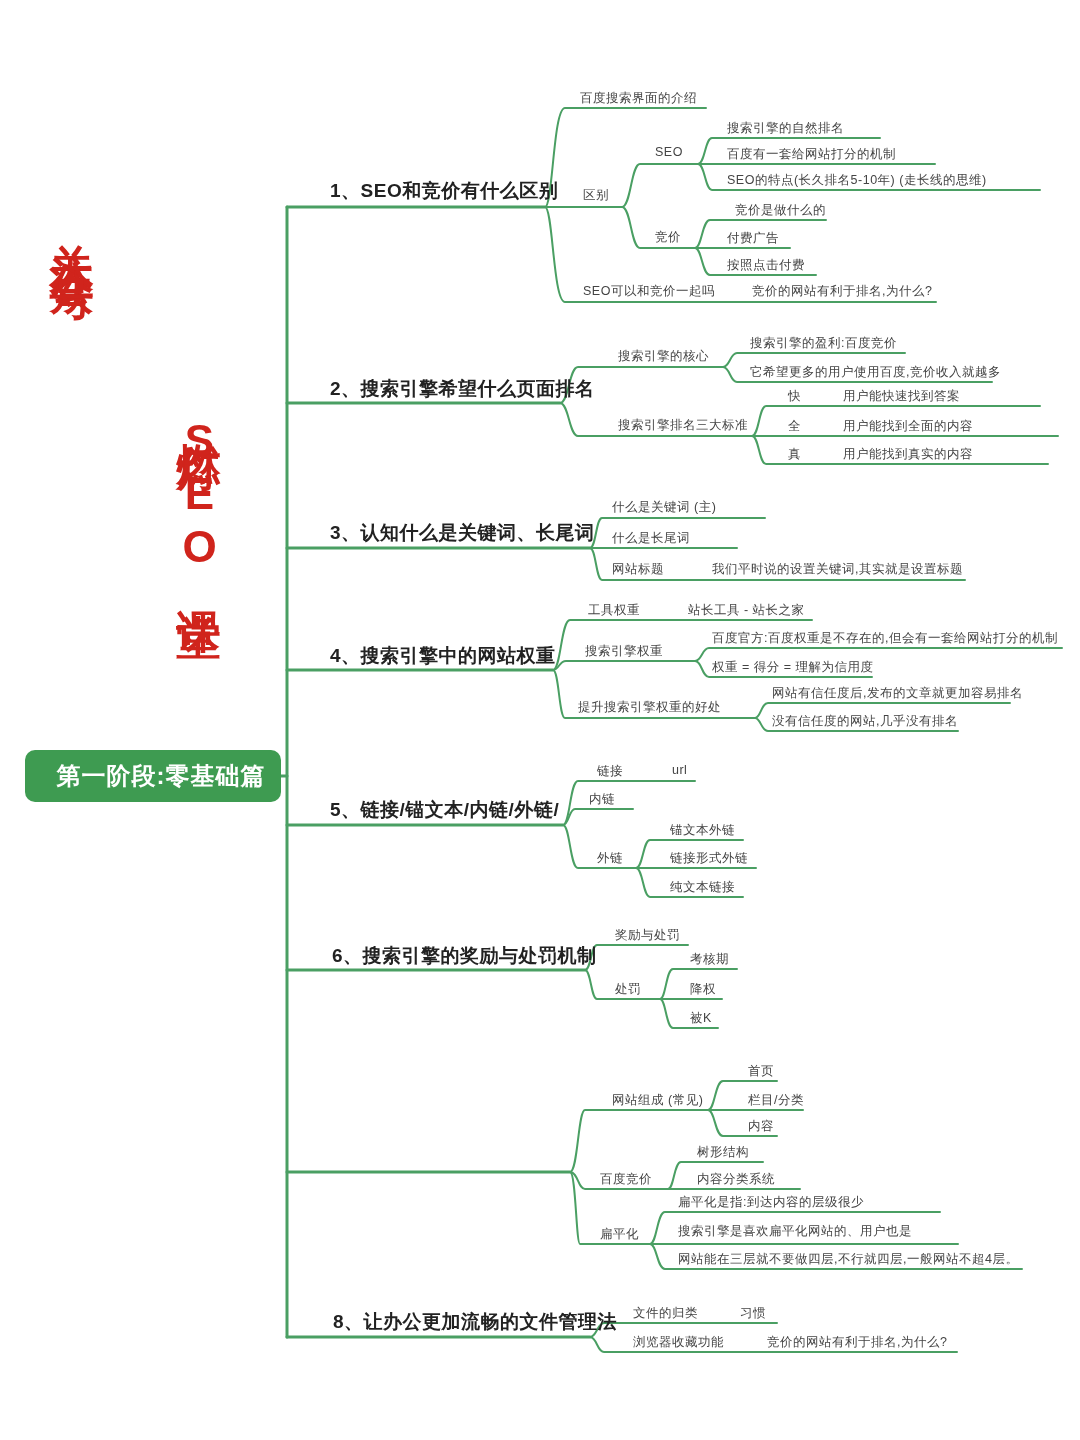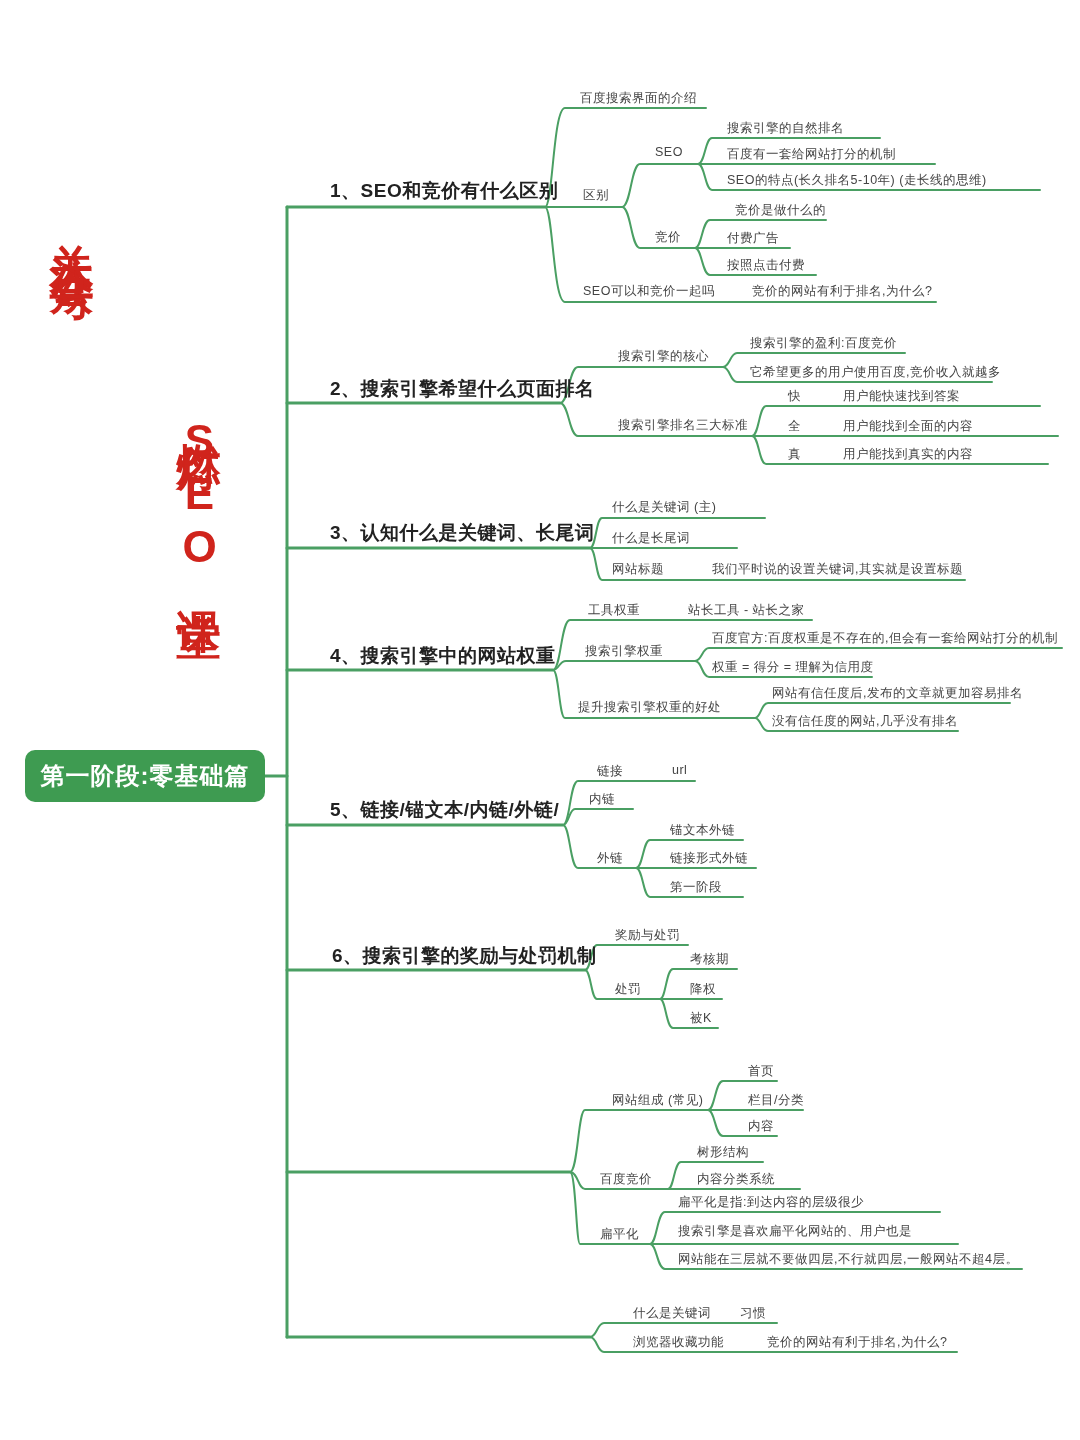--- a/index.html
+++ b/index.html
@@ -11,21 +11,21 @@
   .lbl{position:absolute;white-space:nowrap;color:#3f3f3f;}
   .main{font-size:19px;font-weight:bold;color:#222222;letter-spacing:0.5px;}
   .sub{font-size:12.5px;letter-spacing:0.5px;color:#444444;}
   .vert{
     position:absolute;writing-mode:vertical-rl;text-orientation:upright;
     color:#d0241c;font-size:44px;font-weight:600;letter-spacing:9px;line-height:1;
   }
   .rootbox{
     position:absolute;left:25px;top:750px;width:240px;height:52px;
     background:#3e9b51;border-radius:10px;display:flex;align-items:center;justify-content:center;
-    color:#ffffff;font-size:24px;font-weight:bold;letter-spacing:1px;
+    color:#ffffff;font-size:24px;font-weight:bold;letter-spacing:1px;padding-left:16px;
   }
   path{fill:none;stroke:#4a9f63;stroke-linecap:round;}
   .w3 path{stroke-width:3px;}
   .w2 path{stroke-width:2px;}
 </style>
 </head>
 <body>
 
 <div id="canvas">
 
@@ -111,20 +111,21 @@
   <div class="vert" style="left:177px;top:408px;letter-spacing:4px;">燃灯SEO课堂</div>
 
   <div class="rootbox">第一阶段:零基础篇</div>
 
   <div class="lbl main" style="left:330px;top:178px;">1、SEO和竞价有什么区别</div>
   <div class="lbl main" style="left:330px;top:376px;">2、搜索引擎希望什么页面排名</div>
   <div class="lbl main" style="left:330px;top:520px;">3、认知什么是关键词、长尾词</div>
   <div class="lbl main" style="left:330px;top:643px;">4、搜索引擎中的网站权重</div>
   <div class="lbl main" style="left:330px;top:797px;">5、链接/锚文本/内链/外链/</div>
   <div class="lbl main" style="left:332px;top:943px;">6、搜索引擎的奖励与处罚机制</div>
+  <div class="lbl main" style="left:333px;top:1309px;">8、让办公更加流畅的文件管理法</div>
 
   <div class="lbl sub" style="left:580px;top:90px;">百度搜索界面的介绍</div>
   <div class="lbl sub" style="left:583px;top:187px;">区别</div>
   <div class="lbl sub" style="left:655px;top:145px;">SEO</div>
   <div class="lbl sub" style="left:727px;top:120px;">搜索引擎的自然排名</div>
   <div class="lbl sub" style="left:727px;top:146px;">百度有一套给网站打分的机制</div>
   <div class="lbl sub" style="left:727px;top:172px;text-align:center;">SEO的特点(长久排名5-10年) (走长线的思维)</div>
   <div class="lbl sub" style="left:655px;top:229px;text-align:center;">竞价</div>
   <div class="lbl sub" style="left:735px;top:202px;">竞价是做什么的</div>
   <div class="lbl sub" style="left:727px;top:230px;">付费广告</div>
@@ -156,38 +157,38 @@
   <div class="lbl sub" style="left:578px;top:699px;">提升搜索引擎权重的好处</div>
   <div class="lbl sub" style="left:772px;top:685px;">网站有信任度后,发布的文章就更加容易排名</div>
   <div class="lbl sub" style="left:772px;top:713px;">没有信任度的网站,几乎没有排名</div>
 
   <div class="lbl sub" style="left:597px;top:763px;">链接</div>
   <div class="lbl sub" style="left:672px;top:763px;">url</div>
   <div class="lbl sub" style="left:589px;top:791px;">内链</div>
   <div class="lbl sub" style="left:597px;top:850px;">外链</div>
   <div class="lbl sub" style="left:670px;top:822px;">锚文本外链</div>
   <div class="lbl sub" style="left:670px;top:850px;">链接形式外链</div>
-  <div class="lbl sub" style="left:670px;top:879px;">第一阶段</div>
+  <div class="lbl sub" style="left:670px;top:879px;">纯文本链接</div>
 
   <div class="lbl sub" style="left:615px;top:927px;">奖励与处罚</div>
   <div class="lbl sub" style="left:615px;top:981px;">处罚</div>
   <div class="lbl sub" style="left:690px;top:951px;">考核期</div>
   <div class="lbl sub" style="left:690px;top:981px;">降权</div>
   <div class="lbl sub" style="left:690px;top:1010px;">被K</div>
 
   <div class="lbl sub" style="left:576px;top:1092px;margin-left:36px;">网站组成 (常见)</div>
   <div class="lbl sub" style="left:748px;top:1063px;">首页</div>
   <div class="lbl sub" style="left:748px;top:1092px;">栏目/分类</div>
   <div class="lbl sub" style="left:748px;top:1118px;">内容</div>
   <div class="lbl sub" style="left:600px;top:1171px;">百度竞价</div>
   <div class="lbl sub" style="left:697px;top:1144px;">树形结构</div>
   <div class="lbl sub" style="left:697px;top:1171px;">内容分类系统</div>
   <div class="lbl sub" style="left:600px;top:1226px;">扁平化</div>
   <div class="lbl sub" style="left:678px;top:1194px;">扁平化是指:到达内容的层级很少</div>
   <div class="lbl sub" style="left:678px;top:1223px;">搜索引擎是喜欢扁平化网站的、用户也是</div>
   <div class="lbl sub" style="left:678px;top:1251px;">网站能在三层就不要做四层,不行就四层,一般网站不超4层。</div>
 
-  <div class="lbl sub" style="left:633px;top:1305px;">什么是关键词</div>
+  <div class="lbl sub" style="left:633px;top:1305px;">文件的归类</div>
   <div class="lbl sub" style="left:740px;top:1305px;">习惯</div>
   <div class="lbl sub" style="left:633px;top:1334px;">浏览器收藏功能</div>
   <div class="lbl sub" style="left:767px;top:1334px;">竞价的网站有利于排名,为什么?</div>
 
 </div>
 
 </body></html>

